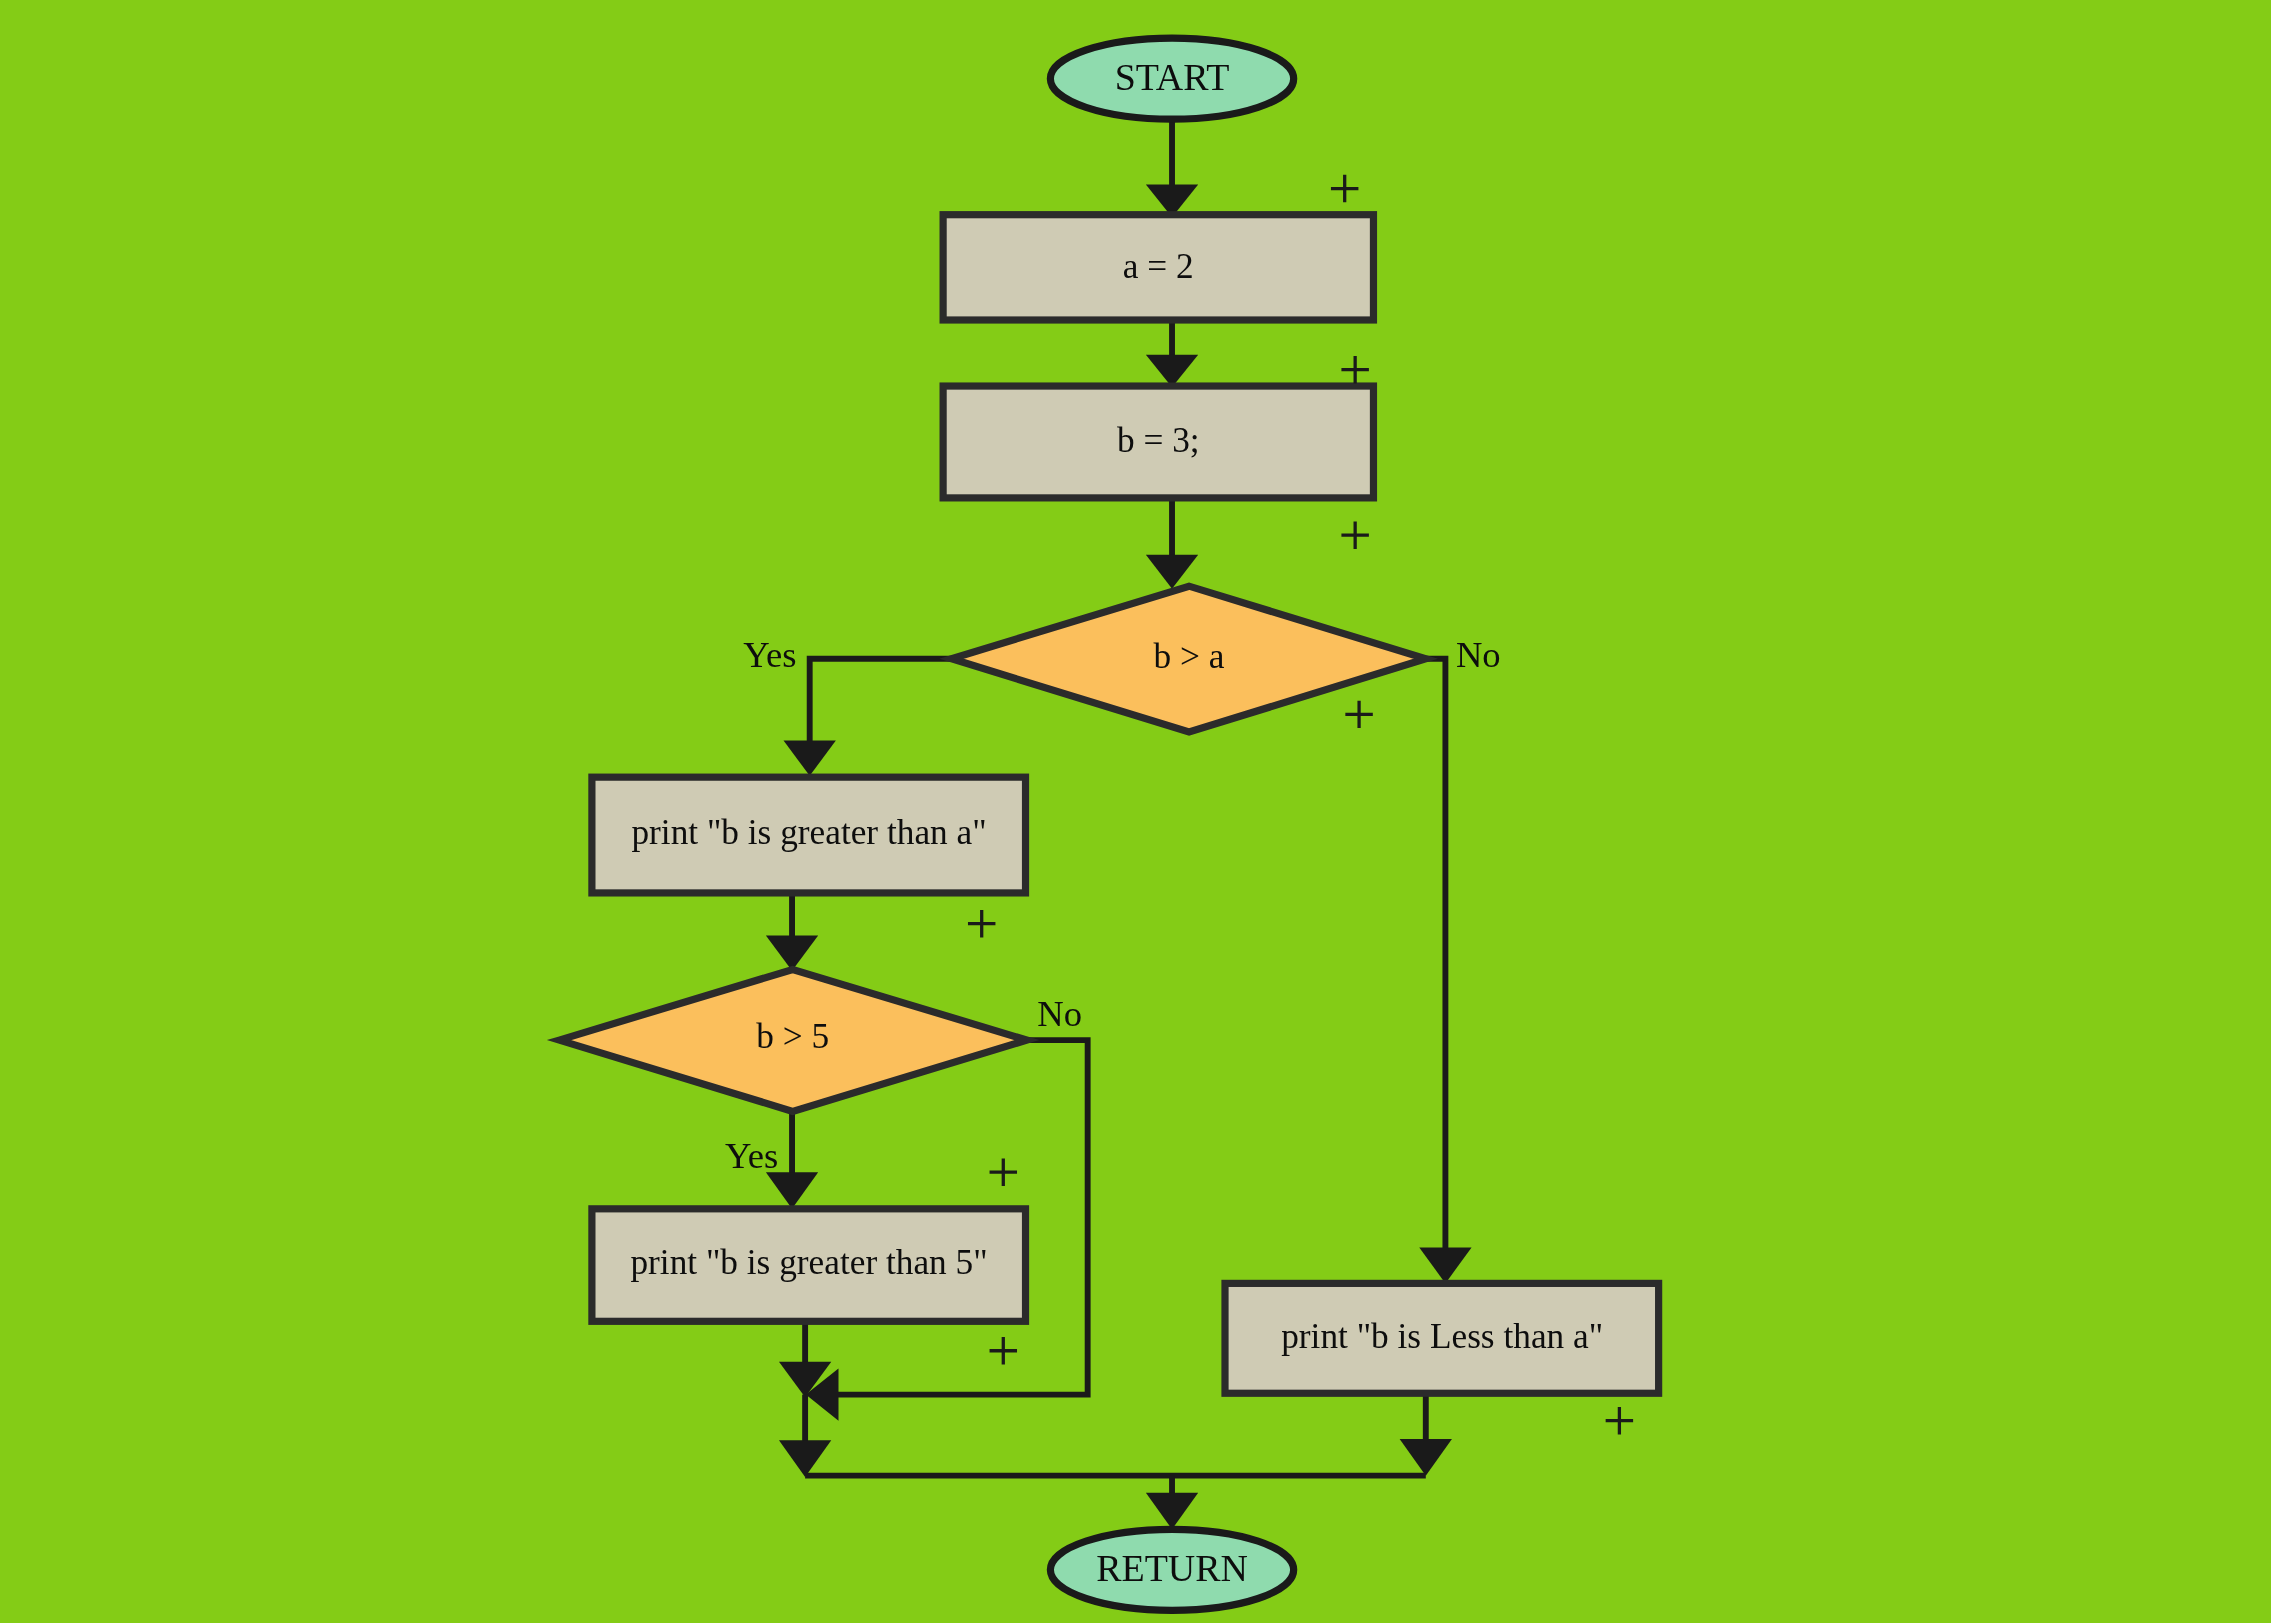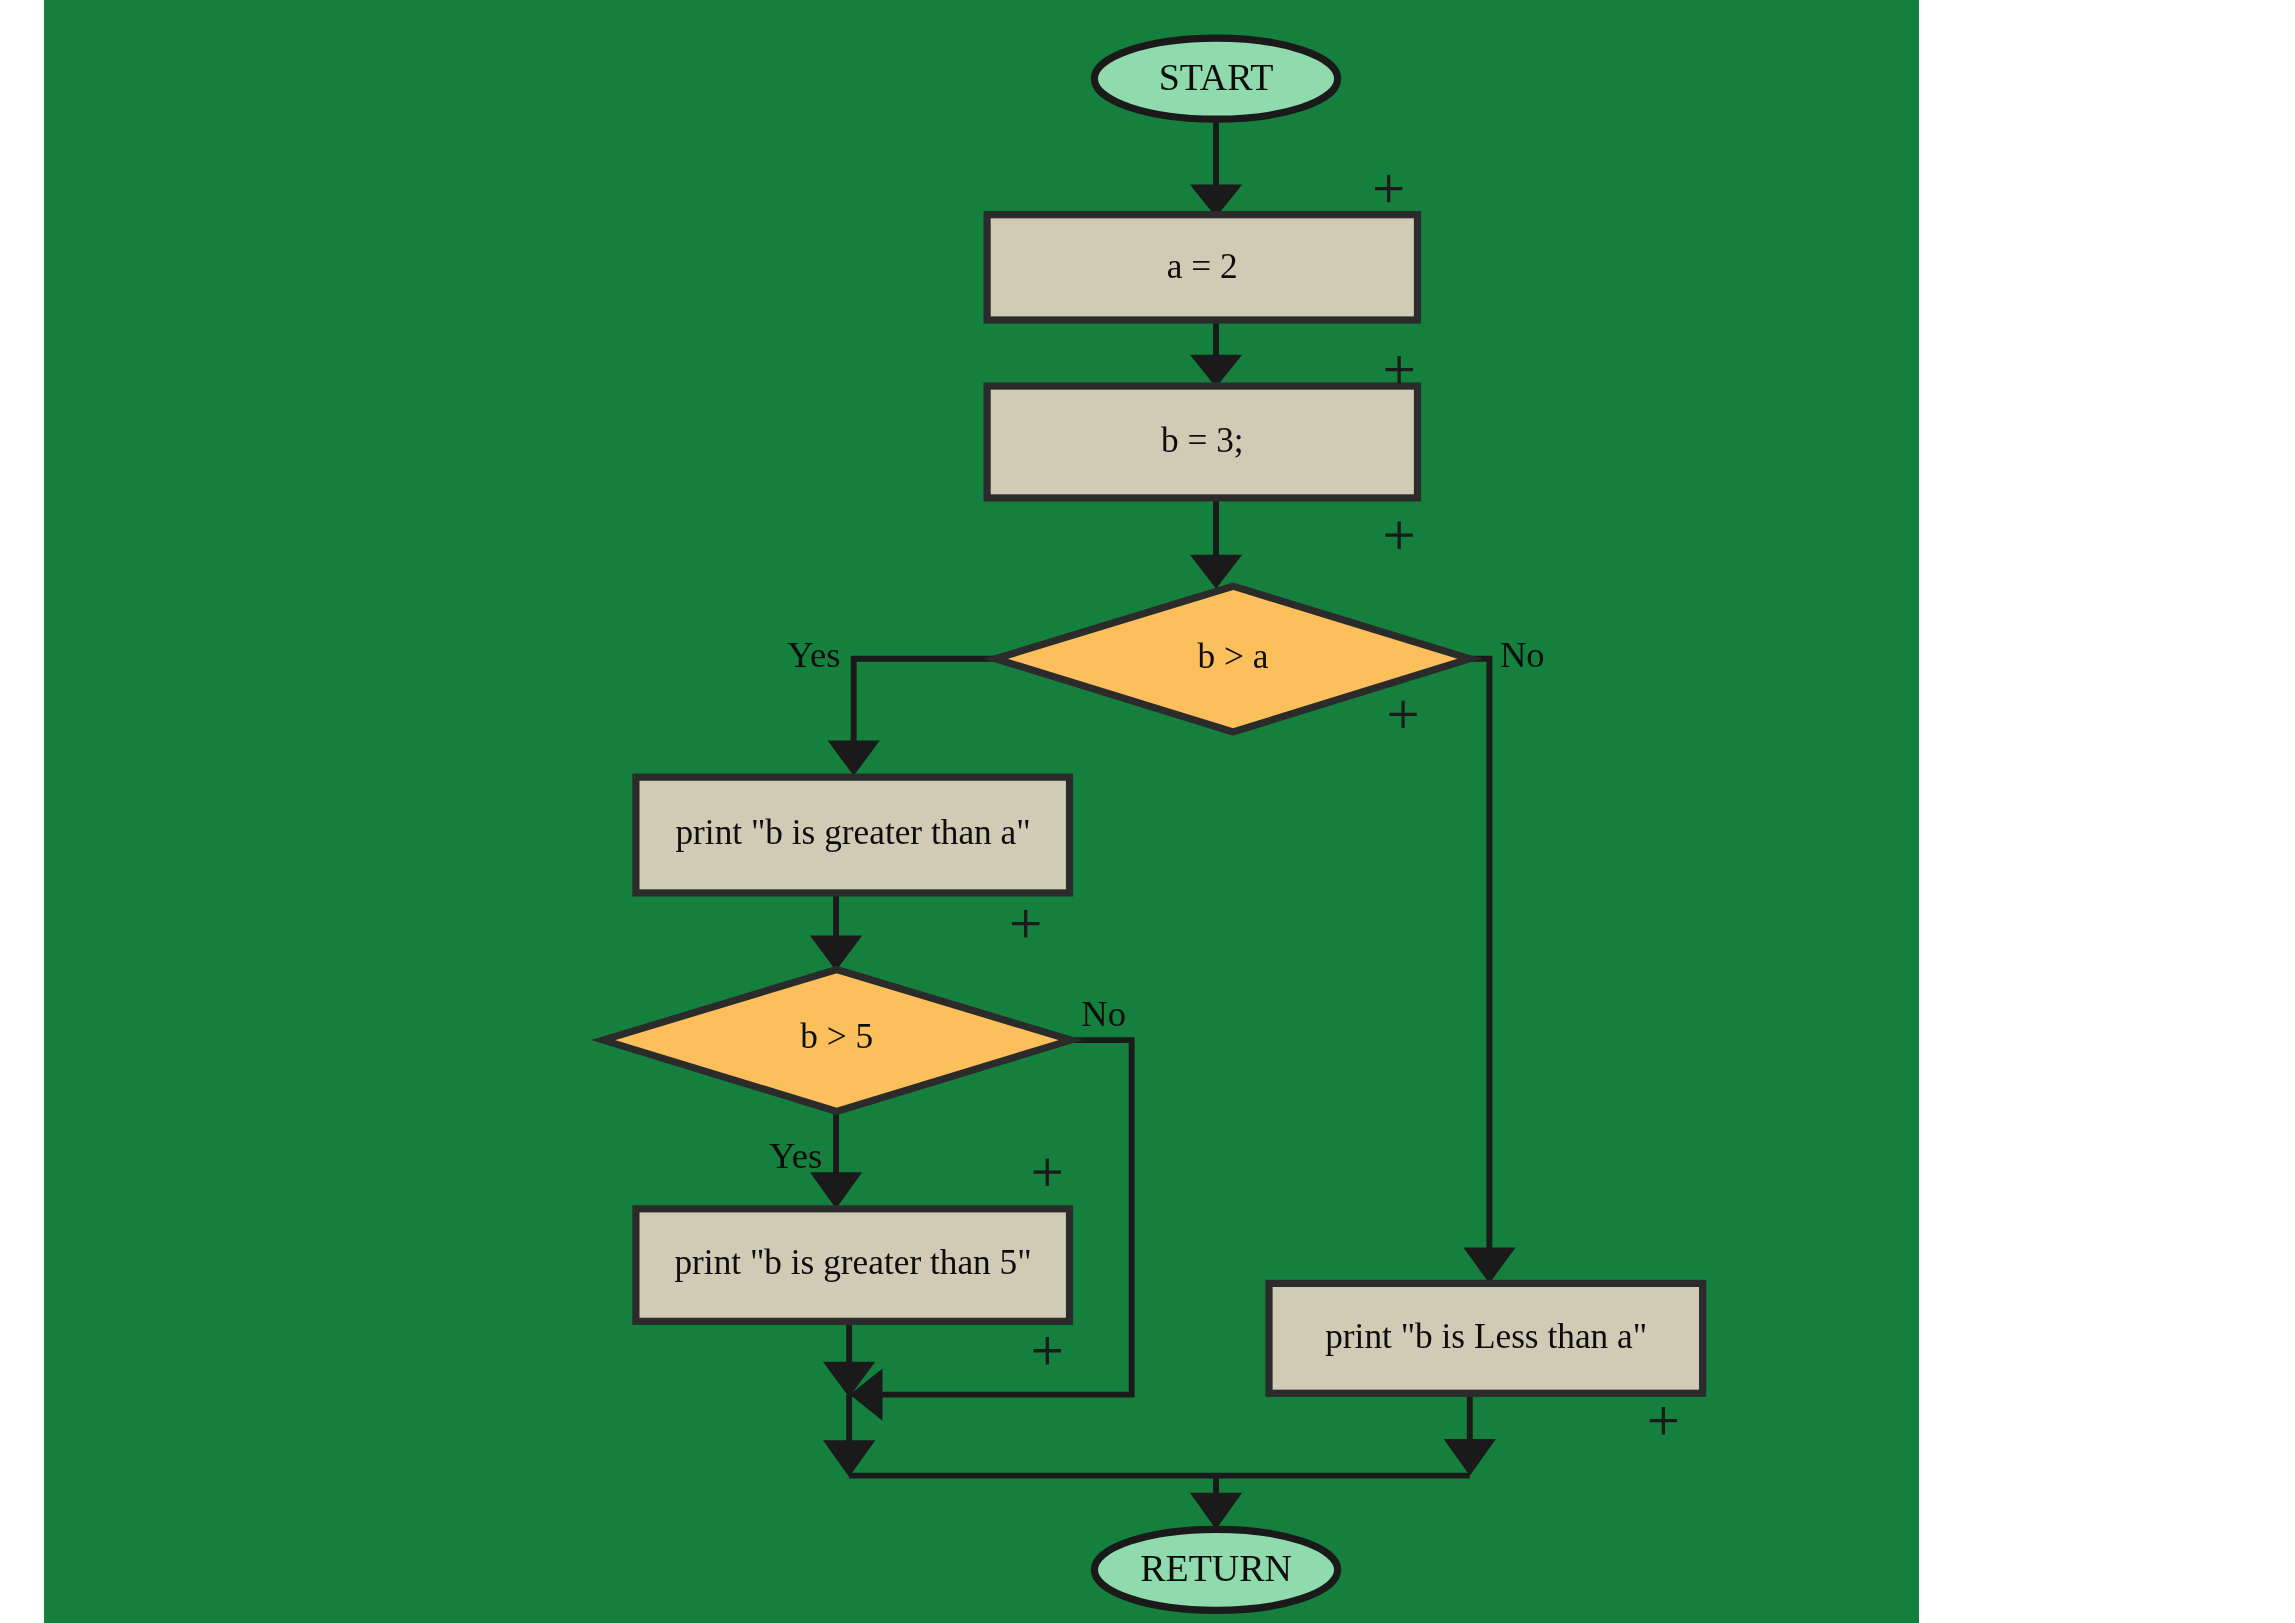--- a/index.html
+++ b/index.html
@@ -2,26 +2,25 @@
 <html style="font-size:10.5px"><head>
 <meta charset="utf-8">
 <style>
   html, body {
     margin: 0;
     padding: 0;
     background: #ffffff;
   }
   #canvas {
     position: relative;
-    width: 1875px;
+    width: 2271px;
     height: 1623px;
-    background: #15803d;
+    background: #84cc16;
     overflow: hidden;
     font-family: "Liberation Serif", "DejaVu Serif", serif;
-    margin-left: 44px;
   }
   #flow-svg {
     position: absolute;
     left: 0;
     top: 0;
     width: 2295px;
     height: 1623px;
   }
   .node-label {
     font-family: "Liberation Serif", "DejaVu Serif", serif;

